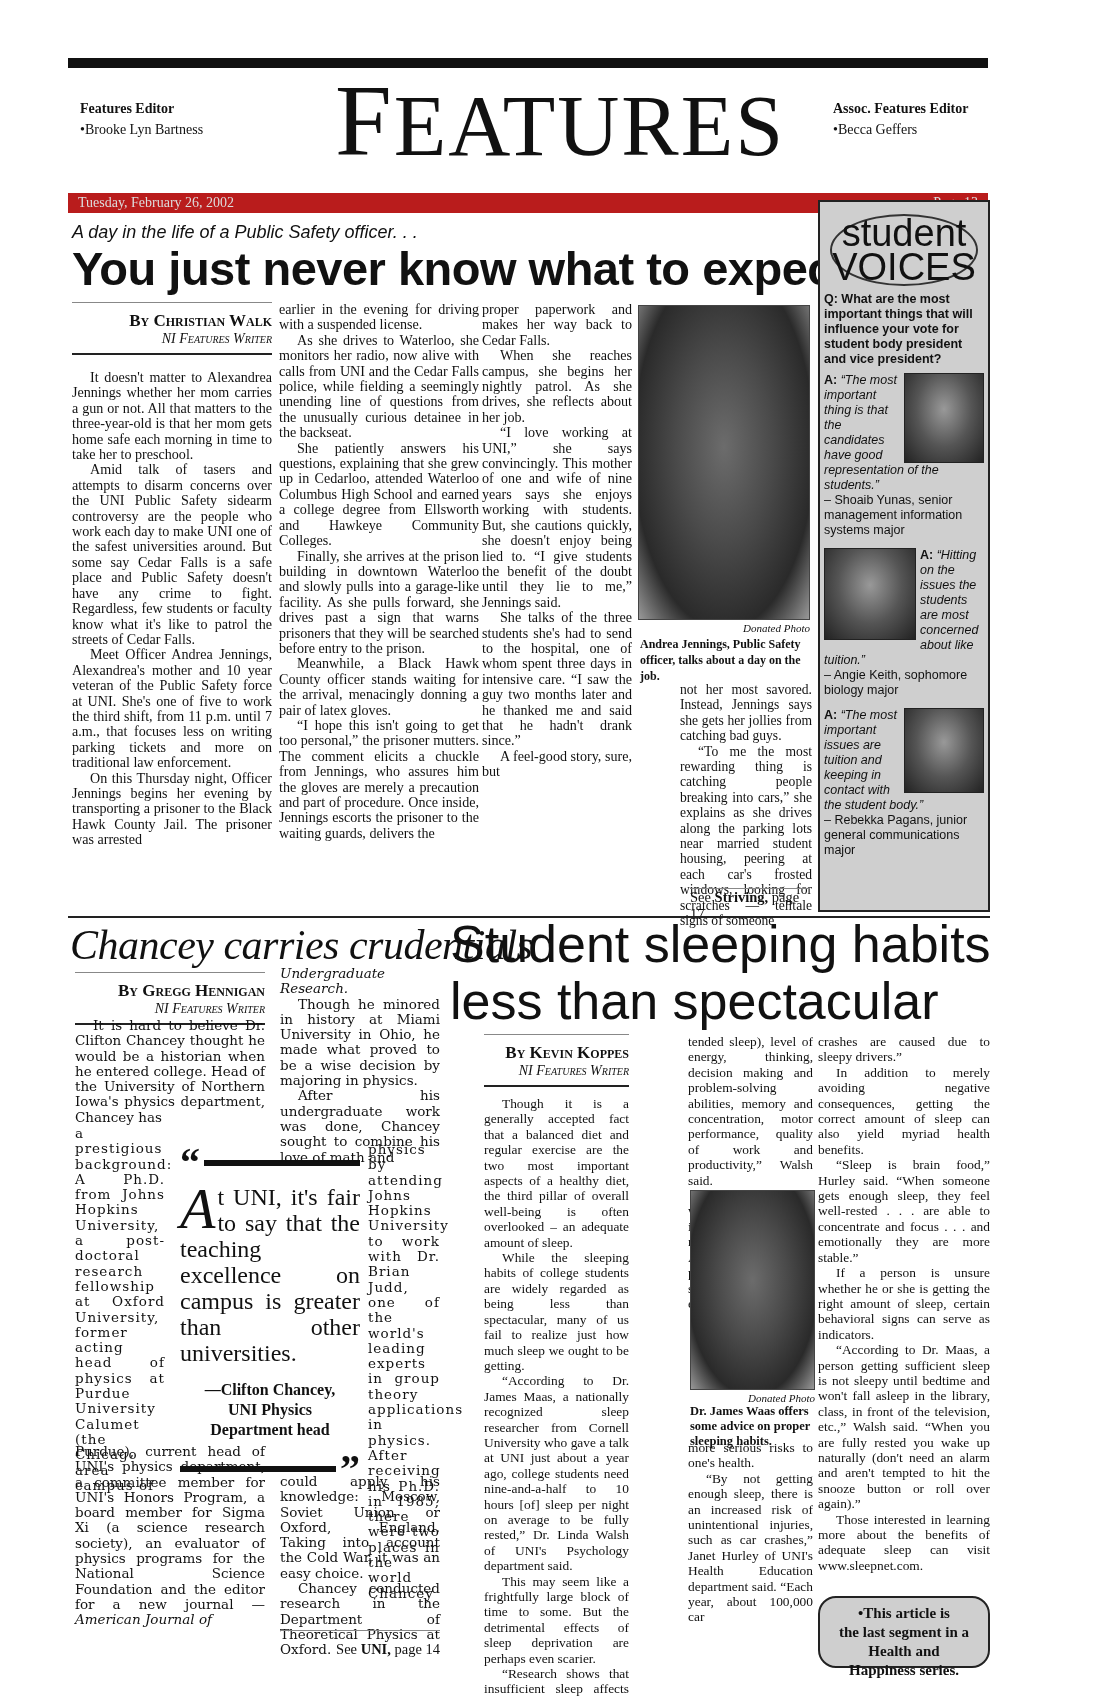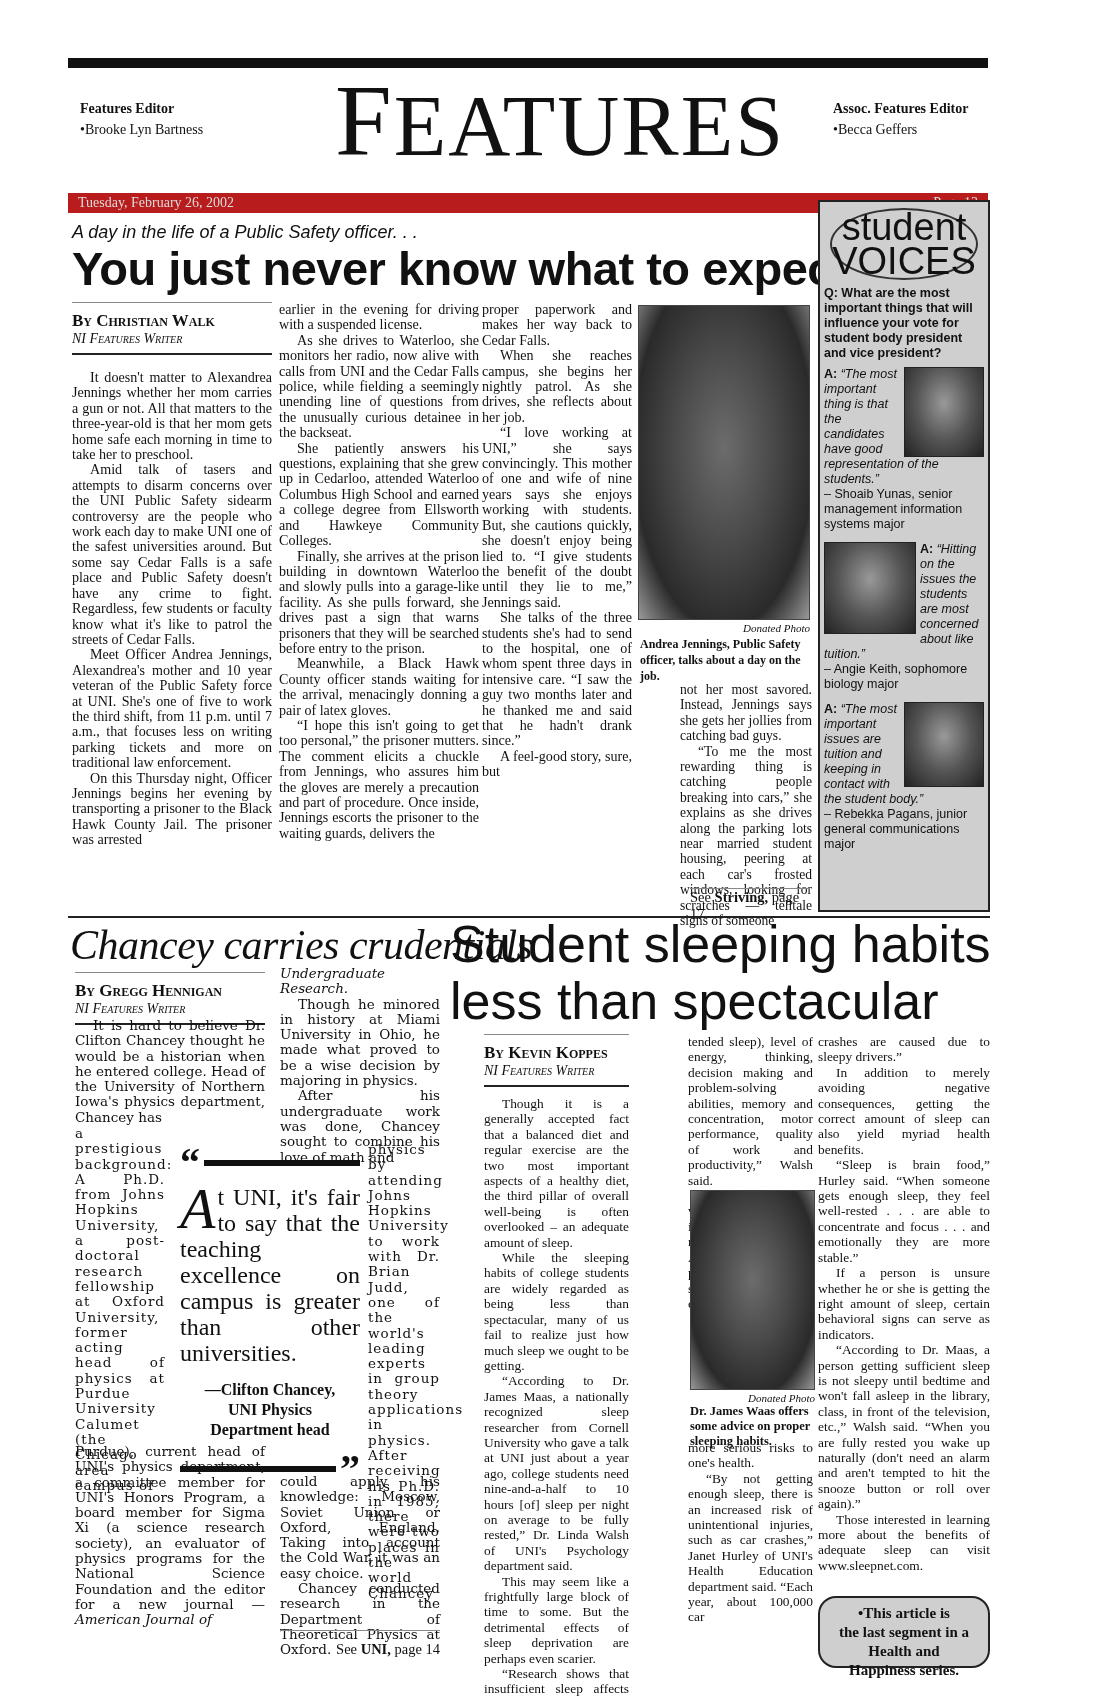--- a/index.html
+++ b/index.html
@@ -6,31 +6,31 @@
 body{width:1120px;height:1696px;background:#fff;position:relative;overflow:hidden;font-family:"Liberation Serif","DejaVu Serif",serif;color:#111}
 .abs{position:absolute}
 .topbar{left:68px;top:58px;width:920px;height:10px;background:#111}
 .ed{font-size:14px;line-height:21px}
 .ed b{font-weight:bold}
 .mast{left:0;width:1120px;top:78px;text-align:center;font-size:86px;letter-spacing:2px;line-height:86px}
 .mast .cap{font-size:102px}
 .datebar{left:68px;top:193px;width:920px;height:20px;background:#b91c1c;color:#ddd;font-size:14px;line-height:20px;padding:0 10px;display:flex;justify-content:space-between}
 .kicker{font-family:"Liberation Sans",sans-serif;font-style:italic;font-size:18px}
 .headline{font-family:"Liberation Sans",sans-serif;font-weight:bold;font-size:47px;letter-spacing:-0.5px;line-height:50px}
-.byline{text-align:left;border-top:1px solid #888;border-bottom:2px solid #222;padding:8px 0 6px}
+.byline{text-align:right;border-top:1px solid #888;border-bottom:2px solid #222;padding:8px 0 6px}
 .byline .n{font-weight:bold;font-size:17px;font-variant:small-caps}
 .byline .r{font-style:italic;font-size:14px;font-variant:small-caps}
 .col{font-size:14.1px;line-height:15.4px;text-align:justify}
 .col p{text-indent:18px}
 .col p.ni{text-indent:0}
 .photo{background:radial-gradient(ellipse at 50% 45%,#6c6c6c 0%,#4a4a4a 40%,#2a2a2a 75%,#999 100%);border:1px solid #444}
 .credit{font-style:italic;font-size:11px;text-align:right}
 .caption{font-weight:bold;font-size:12px;line-height:16px}
 .sv{left:818px;top:200px;width:172px;height:712px;background:#cfcfcf;border:2px solid #222;font-family:"Liberation Sans",sans-serif;font-size:12.5px;line-height:15px;padding:4px}
-.sv .logo{font-size:38px;line-height:34px;text-align:center;font-weight:normal;border:2px solid #333;border-radius:50%;margin:2px 6px 6px}
+.sv .logo{font-size:38px;line-height:34px;text-align:center;font-weight:normal;border:2px solid #333;border-radius:50%;margin:8px 6px 6px}
 .sv i{}
 .sv .q{font-weight:bold}
 .sv .th{background:radial-gradient(ellipse at 50% 40%,#999 0%,#555 50%,#222 100%);border:1px solid #222}
 .rule{background:#222;height:2px}
 .h2sans{font-family:"Liberation Sans",sans-serif;font-size:52px;line-height:58px}
 .chancey{font-style:italic;font-size:42px;line-height:46px;letter-spacing:-0.5px}
 .mono{font-family:"DejaVu Serif","Liberation Serif",serif;font-size:13.5px;line-height:15.3px}
 .pull{font-size:24px;line-height:26px}
 .callout{left:818px;top:1596px;width:172px;height:72px;background:#cfcfcf;border:2px solid #222;border-radius:18px;text-align:center;font-weight:bold;font-size:15px;line-height:19px;padding-top:6px}
 .see{font-size:14.5px}

